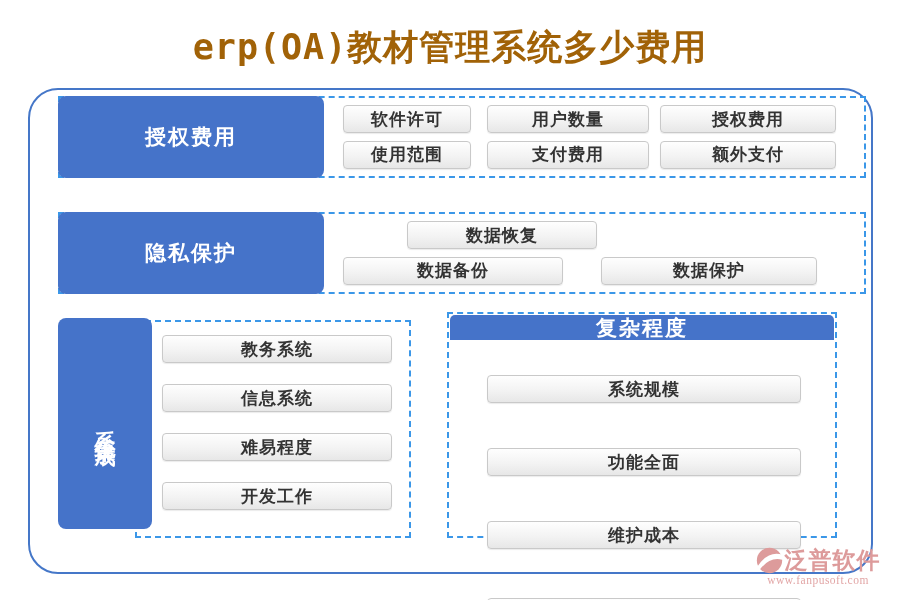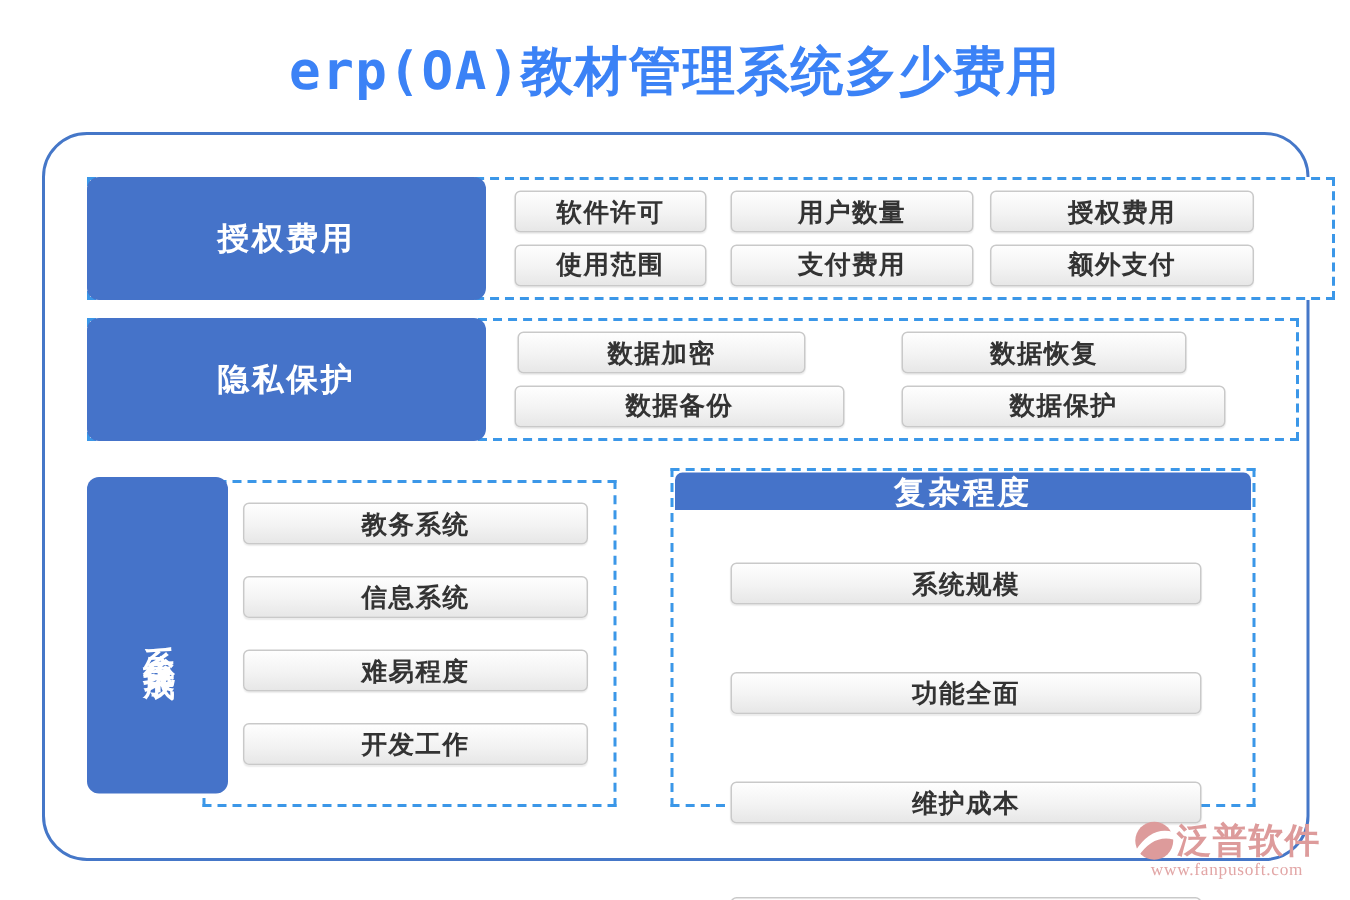--- a/index.html
+++ b/index.html
@@ -4,21 +4,21 @@
 <style>
   html,body{margin:0;padding:0;}
   body{
     width:900px;height:600px;position:relative;background:#ffffff;
     font-family:"Liberation Sans","DejaVu Sans",sans-serif;
     overflow:hidden;
   }
   .page-title{
     position:absolute;left:0;top:24px;width:900px;text-align:center;
     font-family:"DejaVu Sans Mono","DejaVu Sans","Liberation Sans",sans-serif;
-    font-size:35px;font-weight:bold;color:#3b82f6;letter-spacing:1px;
+    font-size:35px;font-weight:bold;color:#a16207;letter-spacing:1px;
   }
   .main-frame{
     position:absolute;left:28px;top:88px;width:841px;height:482px;
     border:2px solid #4577c8;border-radius:30px;background:#ffffff;
   }
   .dashed-box{
     position:absolute;border:2px dashed #3b97e8;background:#ffffff;
   }
   .blue{
     background:#4573c9;color:#ffffff;font-weight:bold;
@@ -85,41 +85,40 @@
     letter-spacing:.5px;font-family:"Liberation Serif","DejaVu Serif",serif;
   }
 </style>
 </head>
 <body>
 
 <div class="page-title">erp(OA)教材管理系统多少费用</div>
 
 <div class="main-frame"></div>
 
-<div class="dashed-box" style="left:58px;top:118px;width:804px;height:78px;padding-left:24px;">
+<div class="dashed-box" style="left:58px;top:96px;width:804px;height:78px;">
   <div class="blue sec-label">授权费用</div>
   <div class="rows">
     <div class="row">
       <div class="chip w128">软件许可</div>
       <div class="chip w146">用户数量</div>
       <div class="chip w176">授权费用</div>
     </div>
     <div class="row">
       <div class="chip w128">使用范围</div>
       <div class="chip w146">支付费用</div>
       <div class="chip w176">额外支付</div>
     </div>
   </div>
 </div>
 
 <div class="dashed-box" style="left:58px;top:212px;width:804px;height:78px;">
   <div class="blue sec-label">隐私保护</div>
   <div class="rows">
     <div class="row">
-      <div class="chip w192a">数据加密</div>
       <div class="chip w190b">数据恢复</div>
     </div>
     <div class="row">
       <div class="chip w220a">数据备份</div>
       <div class="chip w216b">数据保护</div>
     </div>
   </div>
 </div>
 
 <div class="blue sec3-label">系统集成</div>

